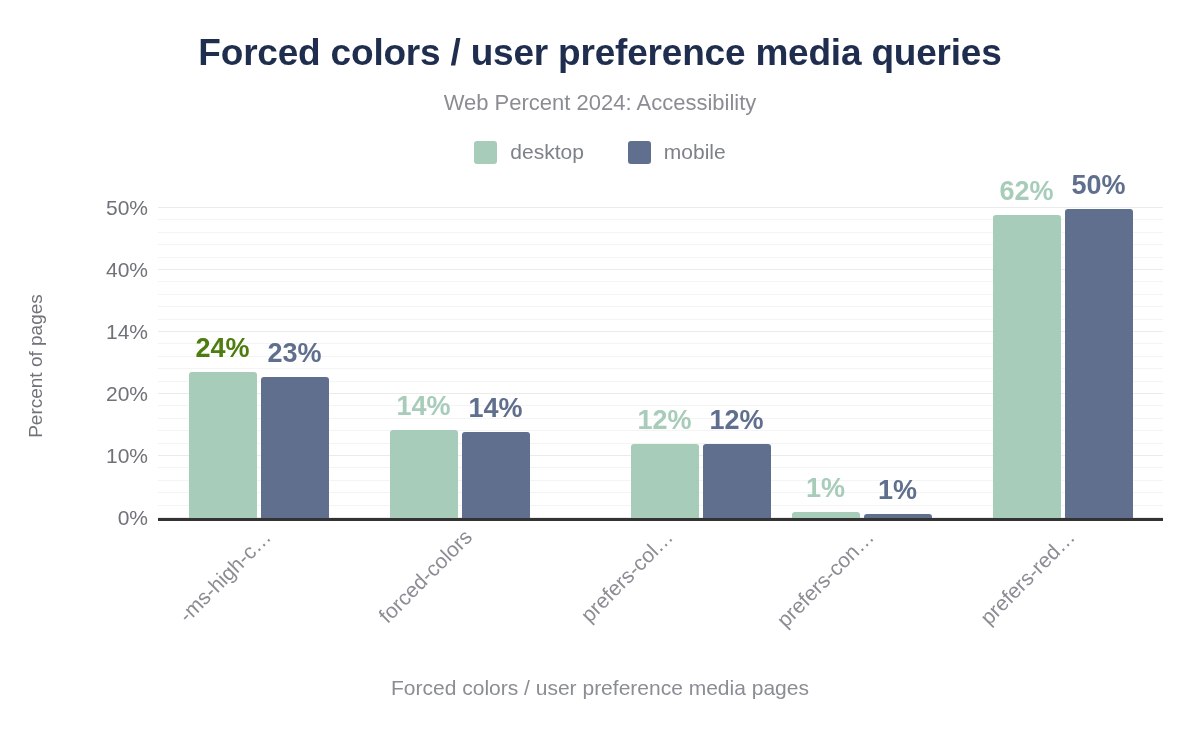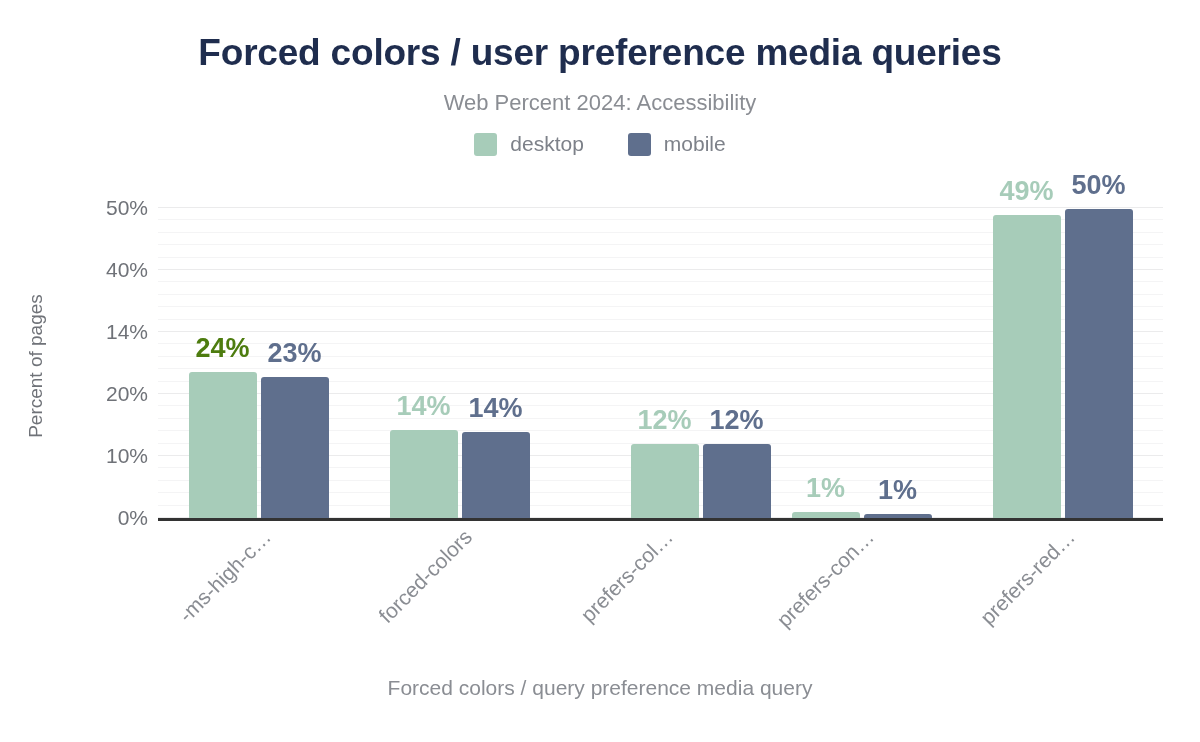--- a/index.html
+++ b/index.html
@@ -43,21 +43,21 @@
     font-size: 22px;
     font-weight: normal;
     color: #8a8d93;
     white-space: nowrap;
   }
 
   
   .legend {
     position: absolute;
     left: 0;
-    top: 132px;
+    top: 140px;
     width: 1200px;
     display: flex;
     justify-content: center;
     align-items: center;
     gap: 44px;
   }
   .legend-item {
     display: flex;
     align-items: center;
     gap: 13px;
@@ -273,29 +273,29 @@
         <div class="bar-label" style="color: rgb(95, 111, 141); left: 66px; width: 80px; bottom: 81.78px;">12%</div>
       </div>
       <div class="group" style="left: 633.5px; width: 140px;">
         <div class="bar" style="left: 0px; width: 68px; height: 5.58px; background: rgb(167, 204, 185);"></div>
         <div class="bar-label" style="color: rgb(167, 204, 185); left: -6px; width: 80px; bottom: 13.58px;">1%</div>
         <div class="bar" style="left: 72px; width: 68px; height: 3.72px; background: rgb(95, 111, 141);"></div>
         <div class="bar-label" style="color: rgb(95, 111, 141); left: 66px; width: 80px; bottom: 11.72px;">1%</div>
       </div>
       <div class="group" style="left: 834.5px; width: 140px;">
         <div class="bar" style="left: 0px; width: 68px; height: 303.18px; background: rgb(167, 204, 185);"></div>
-        <div class="bar-label" style="color: rgb(167, 204, 185); left: -6px; width: 80px; bottom: 311.18px;">49%</div>
+        <div class="bar-label" style="color: rgb(167, 204, 185); left: -6px; width: 80px; bottom: 311.18px;">62%</div>
         <div class="bar" style="left: 72px; width: 68px; height: 308.76px; background: rgb(95, 111, 141);"></div>
         <div class="bar-label" style="color: rgb(95, 111, 141); left: 66px; width: 80px; bottom: 316.76px;">50%</div>
       </div>
     </div>
 
   <div class="x-ticks" id="xticks">
       <div class="x-tick" style="left: -99.5px; width: 200px;">-ms-high-c…</div>
       <div class="x-tick" style="left: 101.5px; width: 200px;">forced-colors</div>
       <div class="x-tick" style="left: 302.5px; width: 200px;">prefers-col…</div>
       <div class="x-tick" style="left: 503.5px; width: 200px;">prefers-con…</div>
       <div class="x-tick" style="left: 704.5px; width: 200px;">prefers-red…</div>
     </div>
 
-  <div class="x-axis-title">Forced colors / query preference media query</div>
+  <div class="x-axis-title">Forced colors / user preference media pages</div>
 
 </div>
 
 </body></html>

